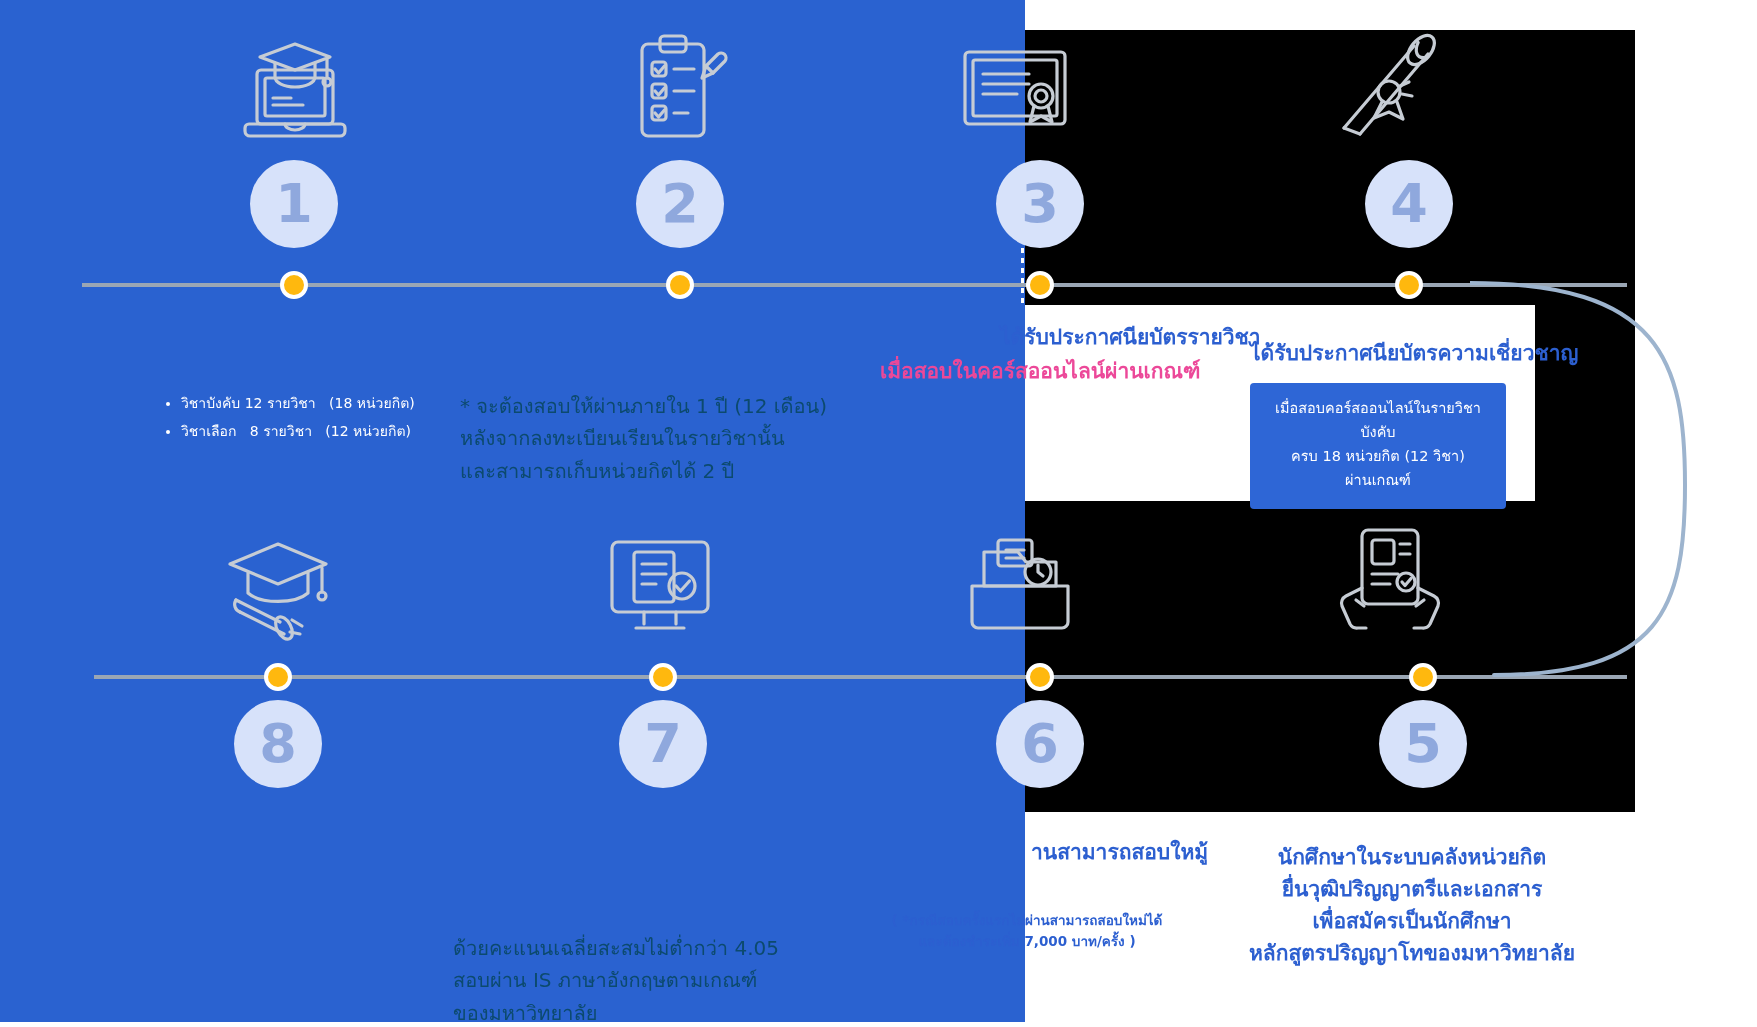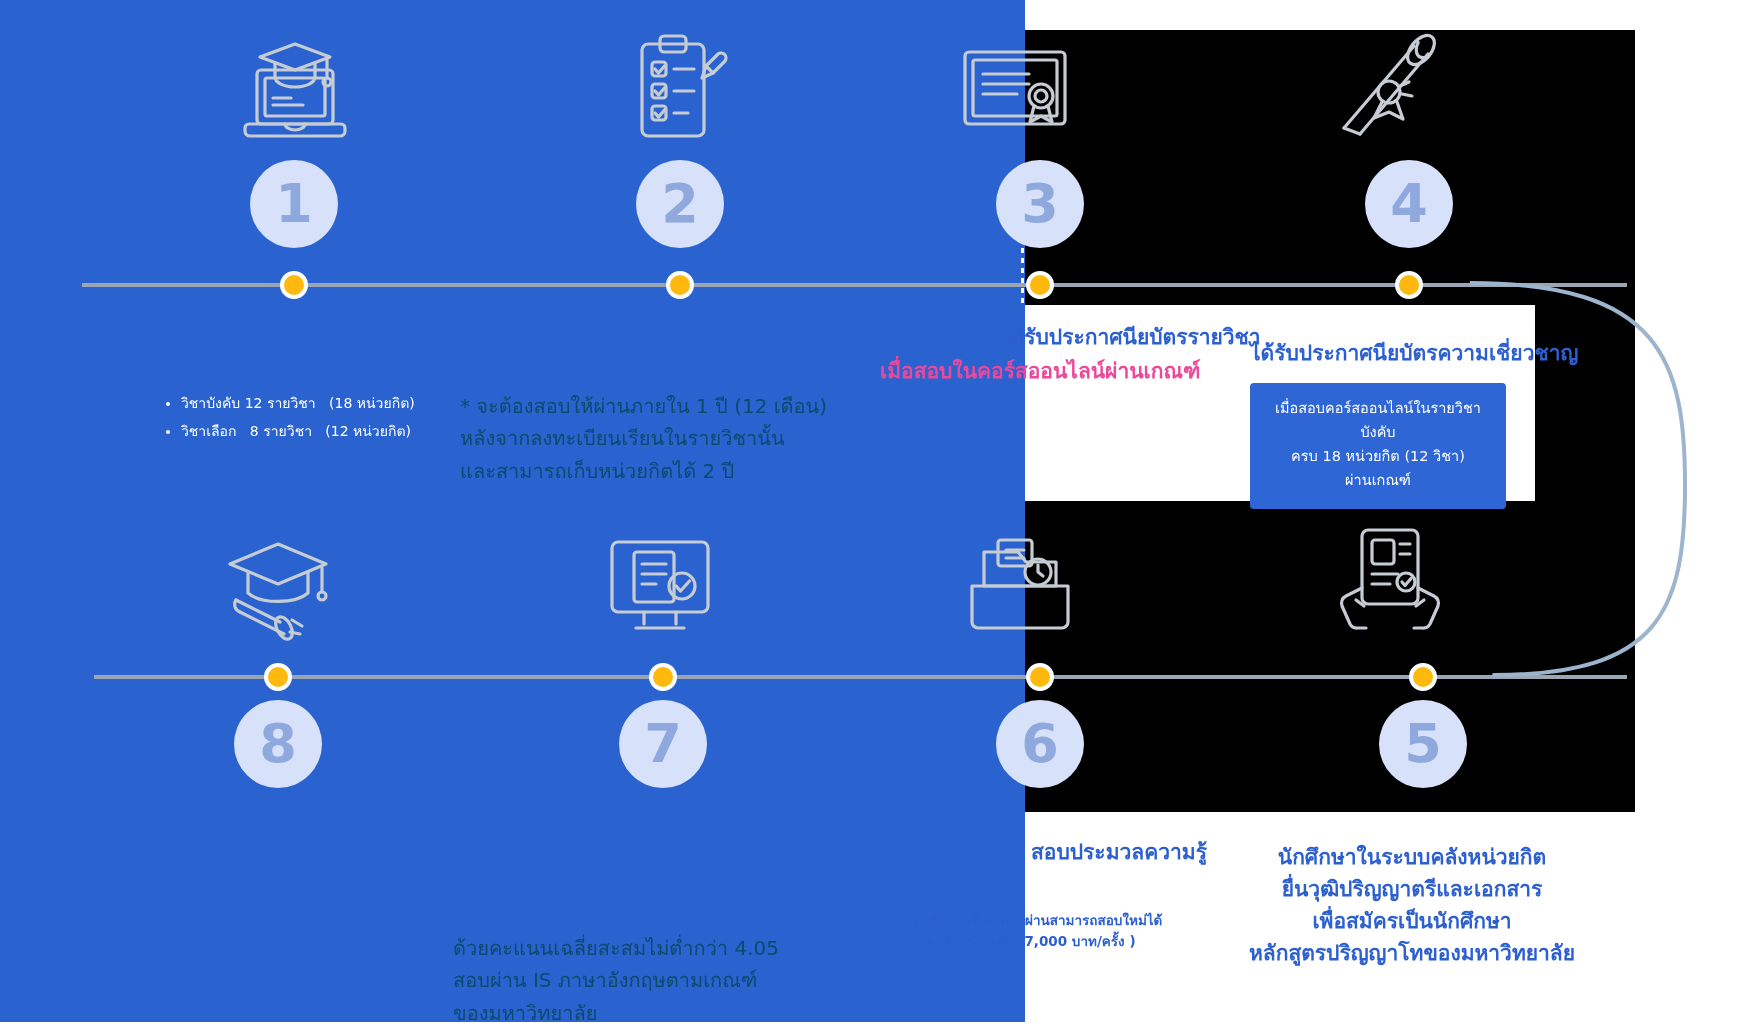--- a/index.html
+++ b/index.html
@@ -221,21 +221,21 @@
     <span>6</span>
   </div>
   <div class="numcircle" style="left:1379px;top:700px;">
     <span>5</span>
   </div>
 
   <div class="txt body-white" style="left:663px;top:932px;width:420px;transform:translateX(-50%);white-space:pre-line;">ด้วยคะแนนเฉลี่ยสะสมไม่ต่ำกว่า 4.05
 สอบผ่าน IS ภาษาอังกฤษตามเกณฑ์
 ของมหาวิทยาลัย</div>
 
-  <div class="txt heading" style="left:1031px;top:837px;">สอบประมวลความรู้</div>
+  <div class="txt heading" style="left:1031px;top:837px;">านสามารถสอบใหมู้</div>
   <div class="txt sub-blue" style="left:1027px;top:910px;width:400px;transform:translateX(-50%);white-space:pre-line;">( *กรณีสอบครั้งแรกไม่ผ่านสามารถสอบใหม่ได้
 และต้องชำระเพิ่ม 7,000 บาท/ครั้ง )</div>
 
   <div class="txt heading" style="left:1412px;top:842px;width:560px;transform:translateX(-50%);text-align:center;white-space:pre-line;line-height:1.52;">นักศึกษาในระบบคลังหน่วยกิต
 ยื่นวุฒิปริญญาตรีและเอกสาร
 เพื่อสมัครเป็นนักศึกษา
 หลักสูตรปริญญาโทของมหาวิทยาลัย</div>
 
 </div>
 

